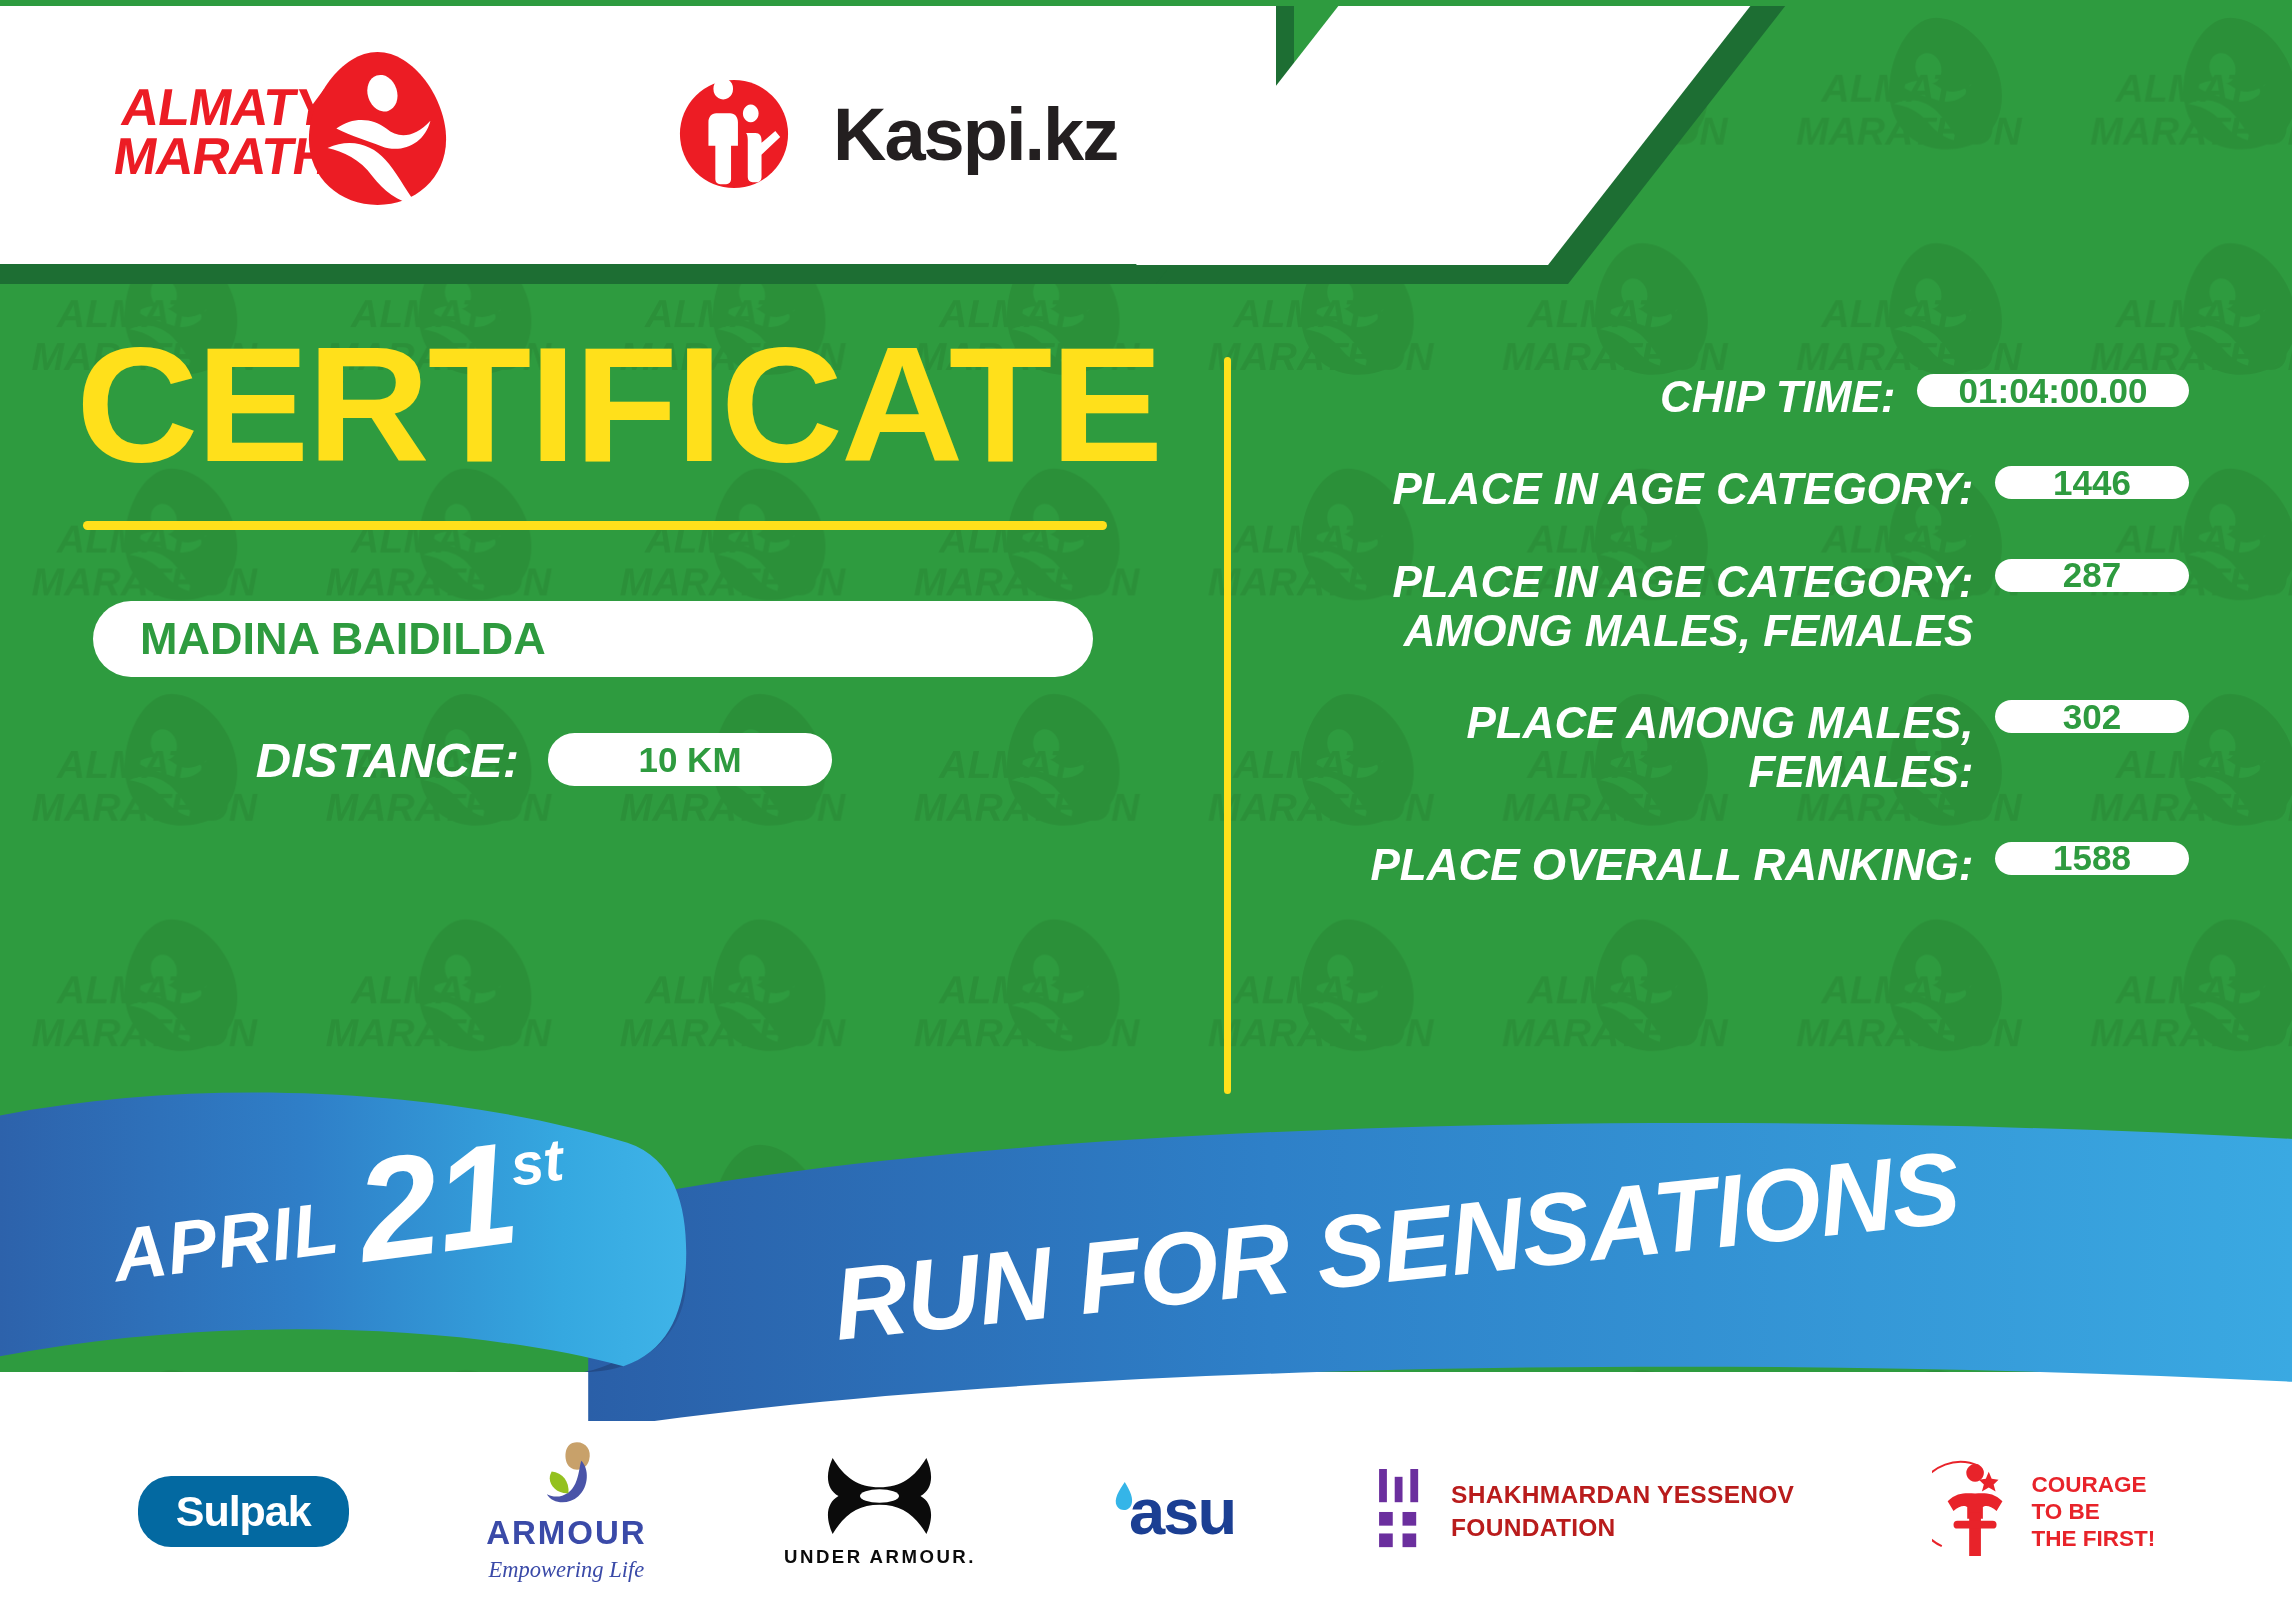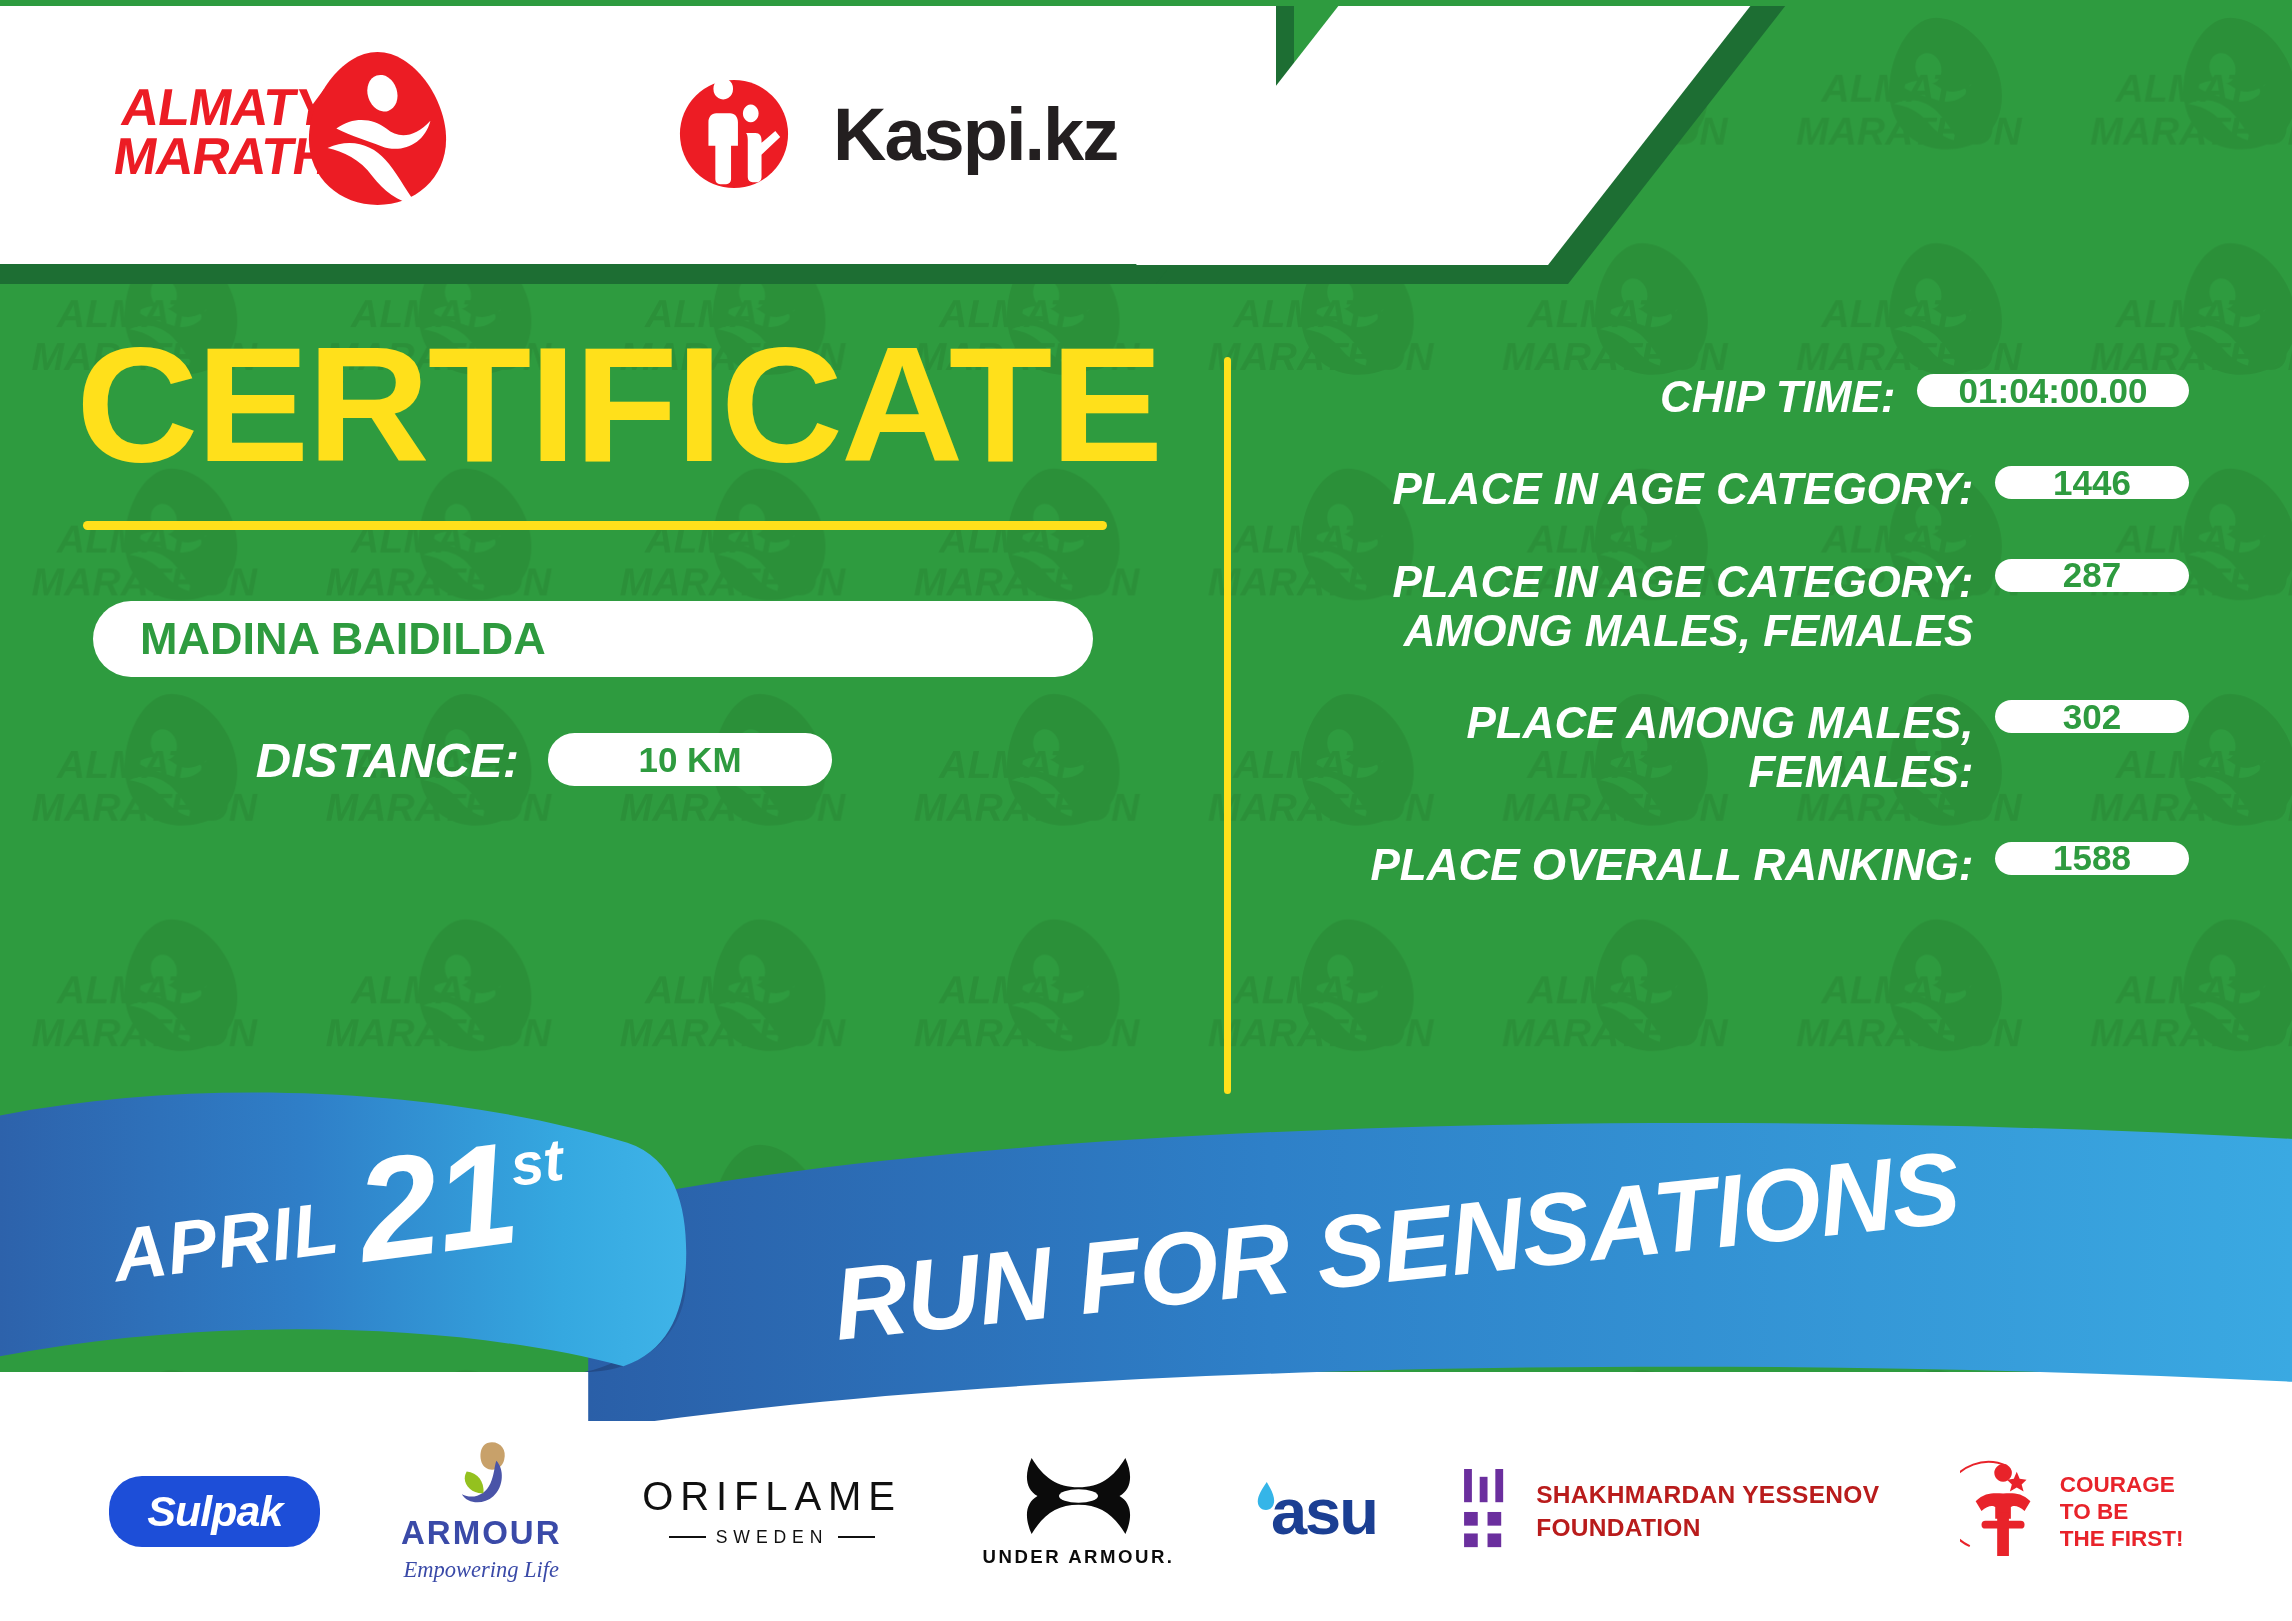--- a/index.html
+++ b/index.html
@@ -242,23 +242,23 @@
   
   .sponsors {
     position: absolute; left: 0; top: 1423px;
     width: 2293px; height: 176px; z-index: 35;
     display: flex; align-items: center; justify-content: space-around;
     padding: 0 69px;
   }
   .sp { display: flex; align-items: center; justify-content: center; }
 
   .sulpak {
-    width: 211px; height: 71px; background: #1d4ed8;
+    width: 211px; height: 71px; background: #0369a1;
     border-radius: 33px;
-    display: flex; align-items: center; justify-content: center; font-style: italic;
+    display: flex; align-items: center; justify-content: center;
   }
   .sulpak span {
     color: #ffffff; font-weight: 900; font-size: 43px;
     font-family: "Liberation Sans", sans-serif;
     letter-spacing: -1px;
   }
 
   .sanofi { display: flex; flex-direction: column; align-items: center; }
   .sanofi .name {
     color: #3a4aa8; font-size: 33px; font-weight: 700;
@@ -469,28 +469,20 @@
     <div class="sp sanofi">
       <svg width="73" height="71" viewBox="0 0 74 72">
         <path d="M43 4 c12 -3 20 6 17 17 c-2 9 -12 13 -19 8 c-7 -5 -7 -22 2 -25 Z" fill="#c8a16a"></path>
         <path d="M52 22 c8 8 8 26 -3 36 c-10 9 -26 8 -32 -2 c12 6 24 0 29 -11 c4 -9 4 -17 6 -23 Z" fill="#4a54a8"></path>
         <path d="M22 33 c11 1 18 10 17 22 c-10 1 -19 -7 -19 -15 c0 -3 1 -5 2 -7 Z" fill="#94c11f"></path>
       </svg>
       <div class="name">ARMOUR</div>
       <div class="tag">Empowering Life</div>
     </div>
 
-    <div class="sp oriflame">
-      <div class="name">ORIFLAME</div>
-      <div class="sub">
-        <span class="ln"></span>
-        <span>SWEDEN</span>
-        <span class="ln"></span>
-      </div>
-    </div>
 
     <div class="sp ua">
       <svg width="129" height="84" viewBox="0 0 132 86">
         <path d="M18 4 C30 24 44 34 66 34 C88 34 102 24 114 4 C122 22 120 36 108 43 C120 50 122 64 114 82 C102 62 88 52 66 52 C44 52 30 62 18 82 C10 64 12 50 24 43 C12 36 10 22 18 4 Z" fill="#0b0b0b"></path>
         <ellipse cx="66" cy="43" rx="20" ry="7" fill="#ffffff"></ellipse>
       </svg>
       <div class="name">UNDER ARMOUR.</div>
     </div>
 
     <div class="sp asu">

